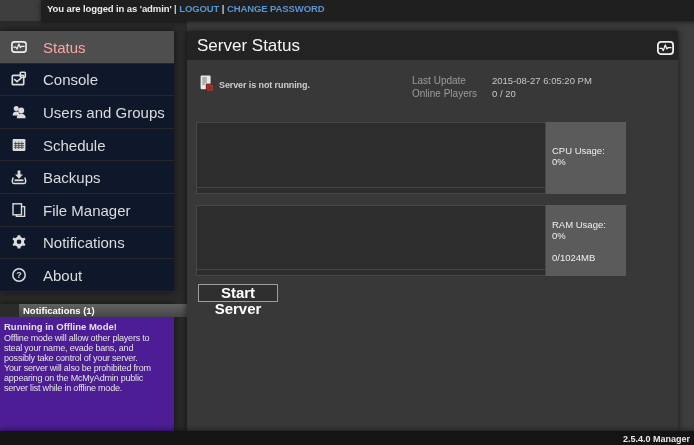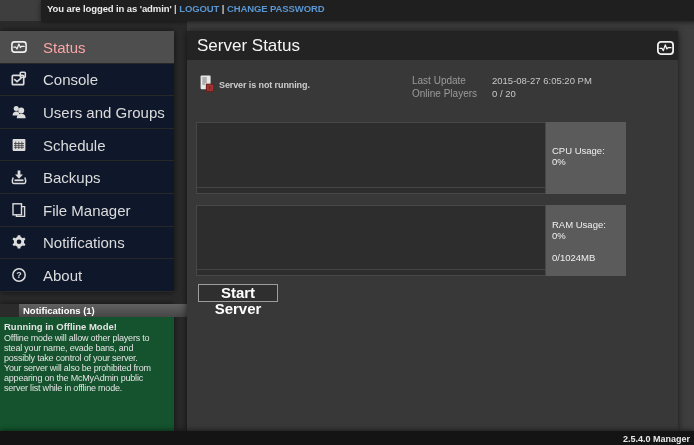--- a/index.html
+++ b/index.html
@@ -16,21 +16,21 @@
 #menu { position:absolute; left:0; top:31px; width:174px; box-shadow:0 0 7px rgba(0,0,0,0.65); }
 .mi { position:relative; height:32.6px; background:#0f172a; border-bottom:1px solid #272727; color:#dcdcdc; font-size:15px; }
 .mi .ic { position:absolute; left:11px; top:50%; transform:translateY(-50%); width:16px; height:16px; }
 .mi .lb { position:absolute; left:43px; top:50%; transform:translateY(-50%); white-space:nowrap; }
 .mi.sel { background:#4e4e4e; color:#fca5a5; }
 
 
 #notifwrap { position:absolute; left:0; top:304px; width:174px; height:127px; box-shadow:0 0 7px rgba(0,0,0,0.65); }
 #notifbar { position:absolute; left:0; top:0; width:174px; height:13px; background:linear-gradient(#616161,#464646); color:#ffffff; font-size:9.5px; font-weight:bold;margin-left:19px; }
 #notifbar span { position:absolute; left:4px; top:1px; }
-#notifbody { position:absolute; left:0; top:13px; width:174px; height:114px; background:#14532d; color:#e3e3e3; }
+#notifbody { position:absolute; left:0; top:13px; width:174px; height:114px; background:#4c1d95; color:#e3e3e3; }
 #notifbody .tt { position:absolute; left:4px; top:5px; font-size:9.5px; font-weight:bold; line-height:10px; }
 #notifbody .tx { position:absolute; left:4px; top:15.5px; font-size:9px; font-weight:normal; line-height:10px; letter-spacing:-0.2px; }
 
 
 #main { position:absolute; left:187px; top:31px; width:491px; height:400px; background:#383838; box-shadow:0 0 7px rgba(0,0,0,0.65); }
 #mhead { position:absolute; left:0; top:0; width:491px; height:29px; background:#232323; }
 #mhead .t { position:absolute; left:10px; top:5px; font-size:17px; color:#f5f5f5;text-align:right; }
 #mhead .hic { position:absolute; left:470px; top:10px; }
 
 .srvmsg { position:absolute; left:13px; top:44px; }

